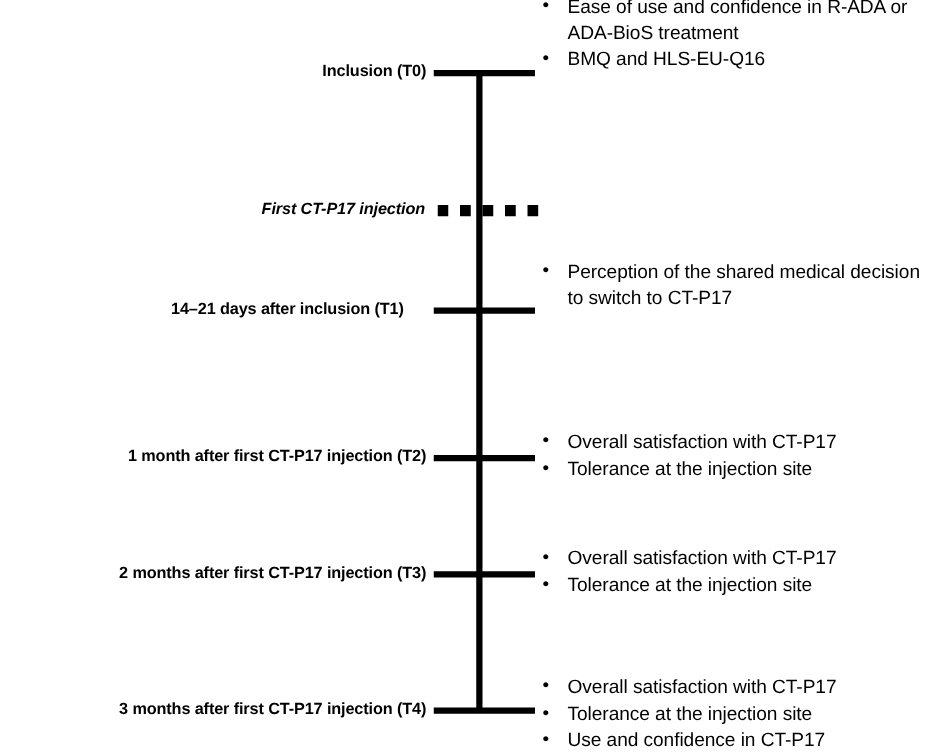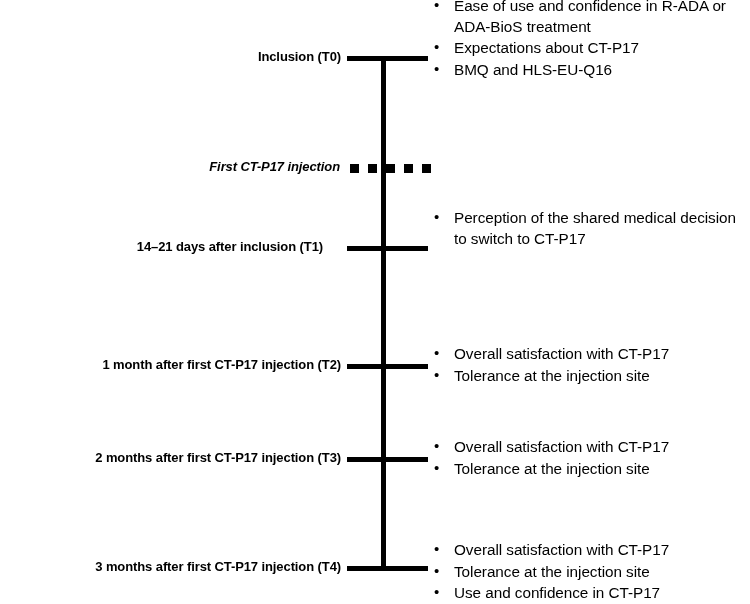--- a/index.html
+++ b/index.html
@@ -85,21 +85,20 @@
 
 <div id="figure">
 
   <div class="spine" style="left:381px; top:58px; width:5px; height:512px;"></div>
 
   <div class="tick" style="left:347px; top:56px; width:81px; height:5px;"></div>
   <div class="tp-label" style="right:409px; top:50px;">Inclusion (T0)</div>
   <div class="assess-block" style="top:-4px;">
     <ul>
       <li>Ease of use and confidence in R-ADA or ADA-BioS treatment</li>
-      <li>Expectations about CT-P17</li>
       <li>BMQ and HLS-EU-Q16</li>
     </ul>
   </div>
 
   <div class="dashed-line" style="left:350px; top:164px; width:81px;"></div>
   <div class="tp-label injection" style="right:410px; top:160px;">First CT-P17 injection</div>
 
   <div class="tick" style="left:347px; top:246px; width:81px; height:5px;"></div>
   <div class="tp-label" style="right:427px; top:240px;">14–21 days after inclusion (T1)</div>
   <div class="assess-block" style="top:208px;">

